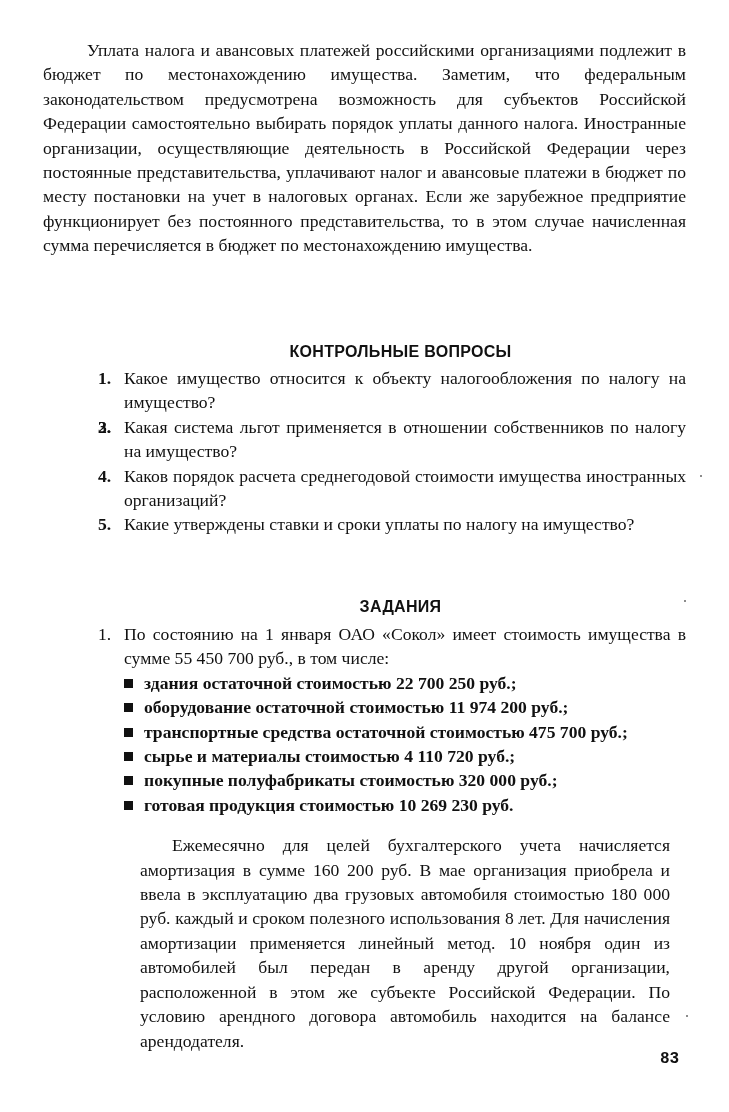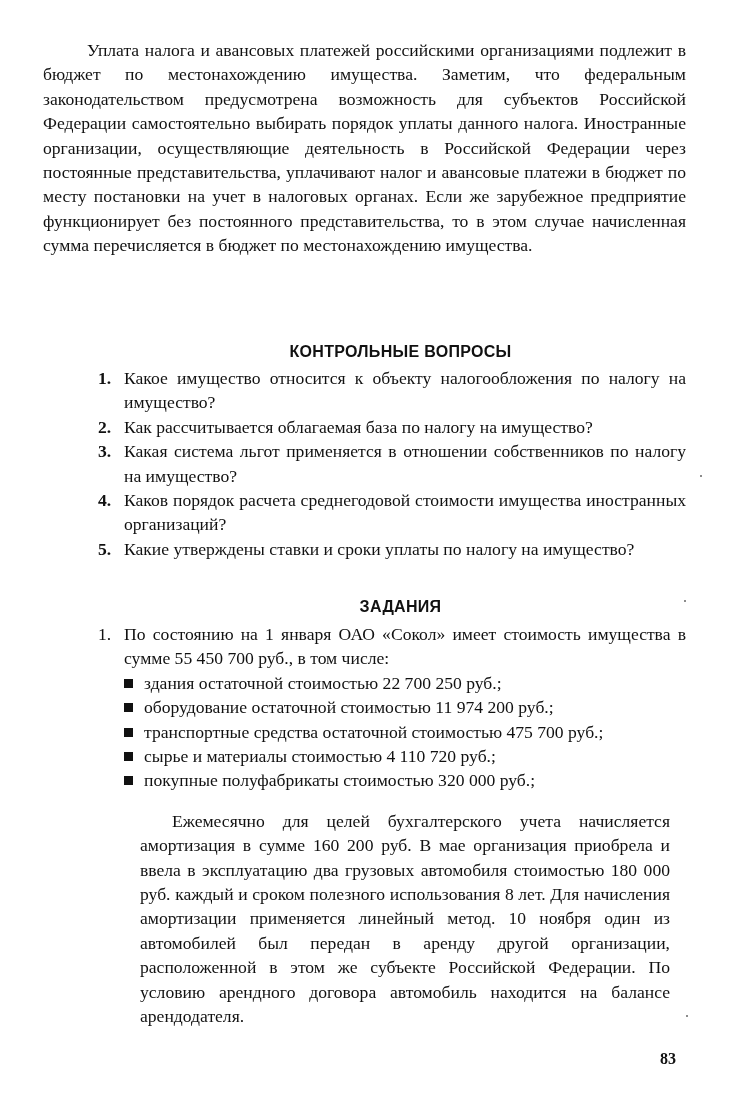--- a/index.html
+++ b/index.html
@@ -16,61 +16,62 @@
     letter-spacing: 0.3px; margin: 0;
   }
   .h-questions { top: 343px; left: 36px; }
   .h-tasks { top: 598px; left: 36px; }
   .qlist { position: absolute; left: 98px; width: 588px; top: 366px; margin: 0; padding: 0; list-style: none; }
   .qlist li { position: relative; padding-left: 26px; text-align: justify; }
   .qnum { position: absolute; left: 0; top: 0; font-weight: bold; font-family: "Liberation Serif", serif; }
   .task { position: absolute; left: 98px; width: 588px; top: 622px; margin: 0; }
   .task-head { position: relative; padding-left: 26px; text-align: justify; }
   .tnum { position: absolute; left: 0; top: 0; }
-  .blist { list-style: none; margin: 0; padding: 0 0 0 26px; }
+  .blist { list-style: none; margin: 0; padding: 0 0 0 26px; font-weight: bold; }
   .blist li { position: relative; padding-left: 20px; }
   .bullet { position: absolute; left: 0; top: 8px; width: 9px; height: 9px; background: #111; }
   .task-body { padding-left: 26px; text-align: justify; text-indent: 32px; margin: 16px; }
   .pagenum {
     position: absolute; left: 660px; top: 1050px;
-    font-family: Liberation Serif, serif; font-weight: bold; font-size: 16px;
+    font-family: Liberation Mono, monospace; font-weight: bold; font-size: 16px;
   }
   .speck { position: absolute; width: 2px; height: 2px; background: #666; border-radius: 1px; }
 </style>
 </head>
 <body>
 
 <div class="page">
 
   <p class="para txt">Уплата налога и авансовых платежей российскими организациями подлежит в бюджет по местонахождению имущества. Заметим, что федеральным законодательством предусмотрена возможность для субъектов Российской Федерации самостоятельно выбирать порядок уплаты данного налога. Иностранные организации, осуществляющие деятельность в Российской Федерации через постоянные представительства, уплачивают налог и авансовые платежи в бюджет по месту постановки на учет в налоговых органах. Если же зарубежное предприятие функционирует без постоянного представительства, то в этом случае начисленная сумма перечисляется в бюджет по местонахождению имущества.</p>
 
   <h2 class="heading h-questions">КОНТРОЛЬНЫЕ ВОПРОСЫ</h2>
 
   <ol class="qlist txt">
     <li><span class="qnum">1.</span><span>Какое имущество относится к объекту налогообложения по налогу на имущество?</span></li>
-    <li><span class="qnum">2.</span><span>Как рассчитывается облагаемая база по налогу на имущество?</span></li>
+    <li><span class="qnum">2.</span></li>
     <li><span class="qnum">3.</span><span>Какая система льгот применяется в отношении собственников по налогу на имущество?</span></li>
     <li><span class="qnum">4.</span><span>Каков порядок расчета среднегодовой стоимости имущества иностранных организаций?</span></li>
     <li><span class="qnum">5.</span><span>Какие утверждены ставки и сроки уплаты по налогу на имущество?</span></li>
   </ol>
 
   <h2 class="heading h-tasks">ЗАДАНИЯ</h2>
 
   <div class="task txt">
     <div class="task-head">
       <span class="tnum">1.</span>
       <span>По состоянию на 1 января ОАО «Сокол» имеет стоимость имущества в сумме 55 450 700 руб., в том числе:</span>
     </div>
     <ul class="blist">
       <li><span class="bullet"></span><span>здания остаточной стоимостью 22 700 250 руб.;</span></li>
       <li><span class="bullet"></span></li>
       <li><span class="bullet"></span><span>оборудование остаточной стоимостью 11 974 200 руб.;</span></li>
       <li><span class="bullet"></span><span>транспортные средства остаточной стоимостью 475 700 руб.;</span></li>
       <li><span class="bullet"></span><span>сырье и материалы стоимостью 4 110 720 руб.;</span></li>
       <li><span class="bullet"></span><span>покупные полуфабрикаты стоимостью 320 000 руб.;</span></li>
+      <li><span class="bullet"></span><span>готовая продукция стоимостью 10 269 230 руб.</span></li>
     </ul>
     <p class="task-body">Ежемесячно для целей бухгалтерского учета начисляется амортизация в сумме 160 200 руб. В мае организация приобрела и ввела в эксплуатацию два грузовых автомобиля стоимостью 180 000 руб. каждый и сроком полезного использования 8 лет. Для начисления амортизации применяется линейный метод. 10 ноября один из автомобилей был передан в аренду другой организации, расположенной в этом же субъекте Российской Федерации. По условию арендного договора автомобиль находится на балансе арендодателя.</p>
   </div>
 
   <div class="pagenum">83</div>
 
   <span class="speck" style="left:700px; top:475px;"></span>
   <span class="speck" style="left:684px; top:600px;"></span>
   <span class="speck" style="left:686px; top:1015px;"></span>
 </div>

